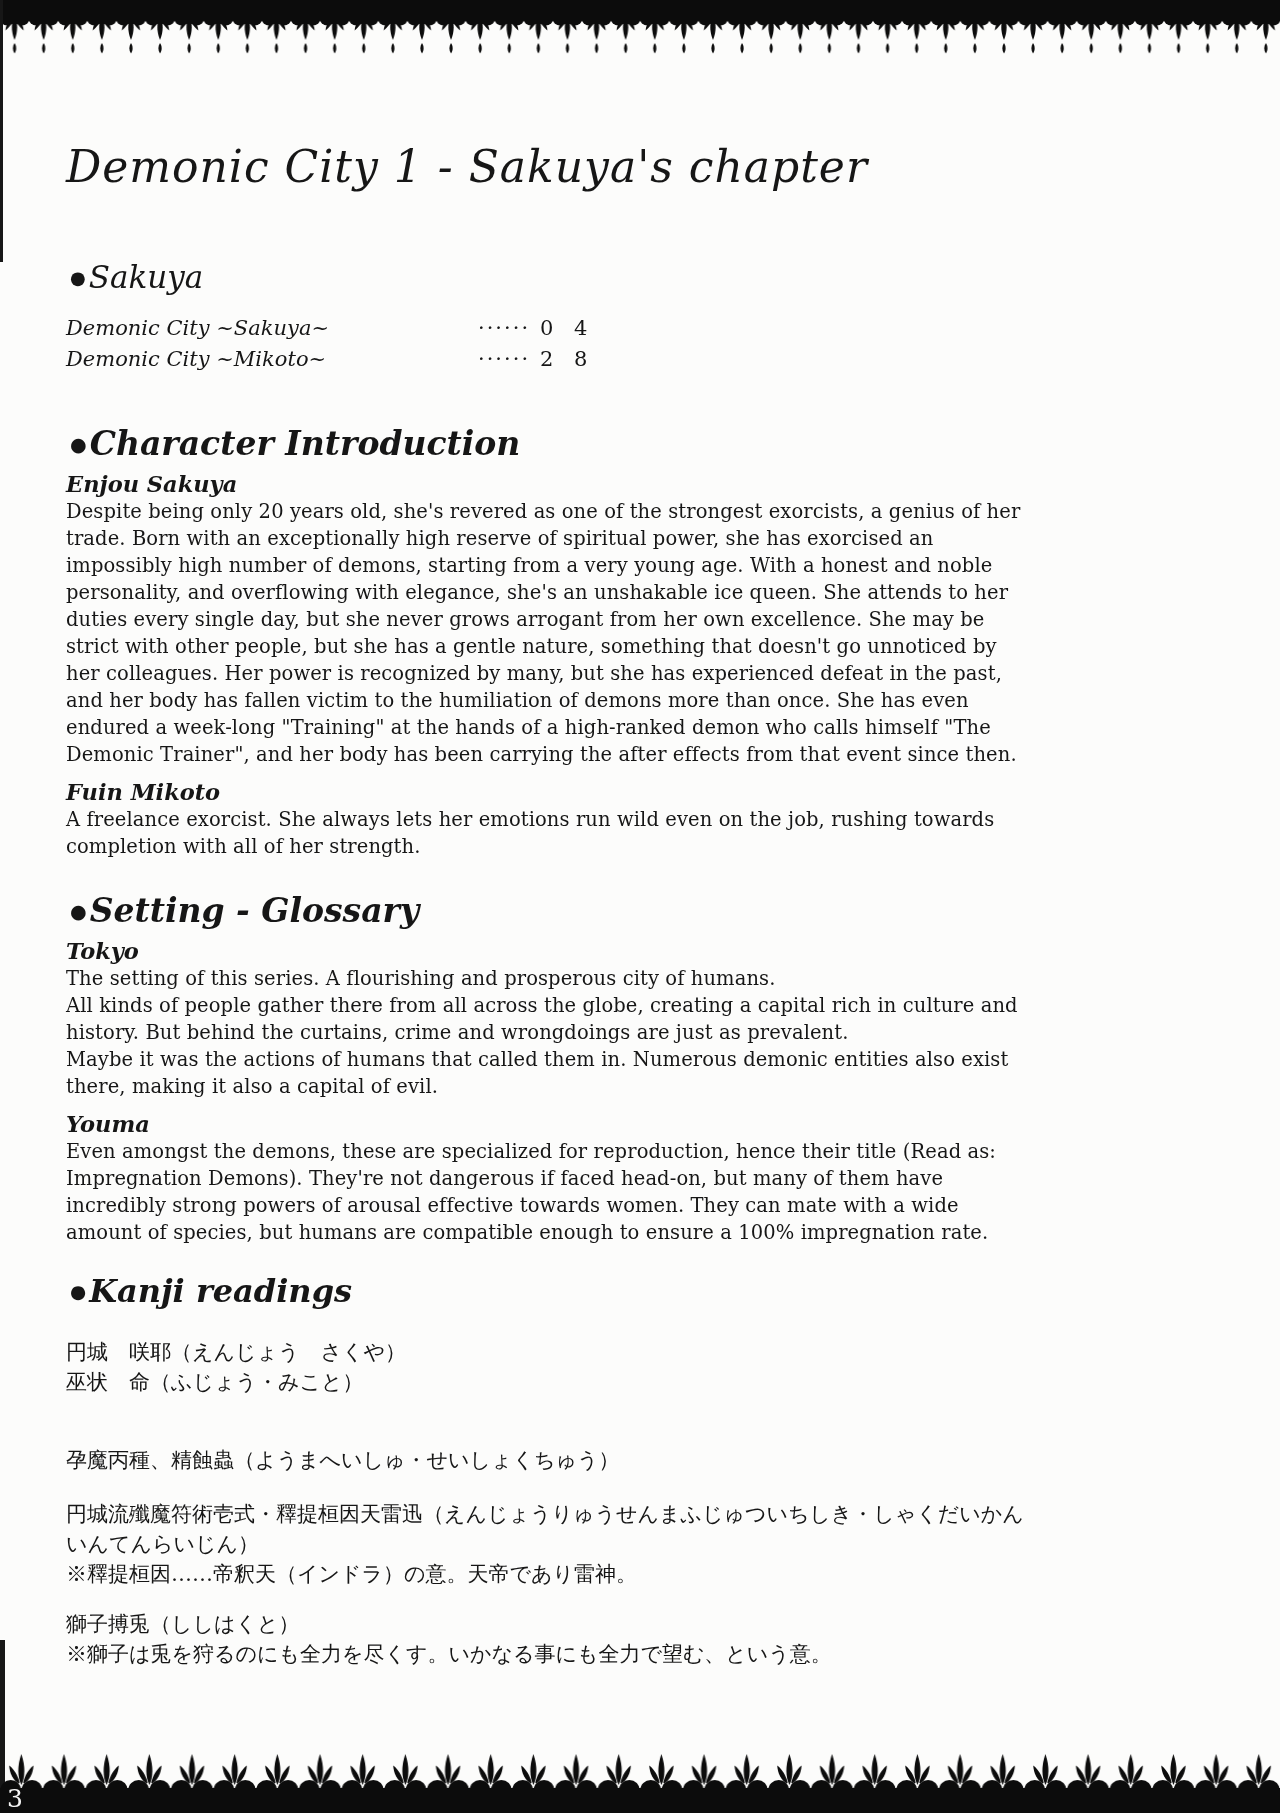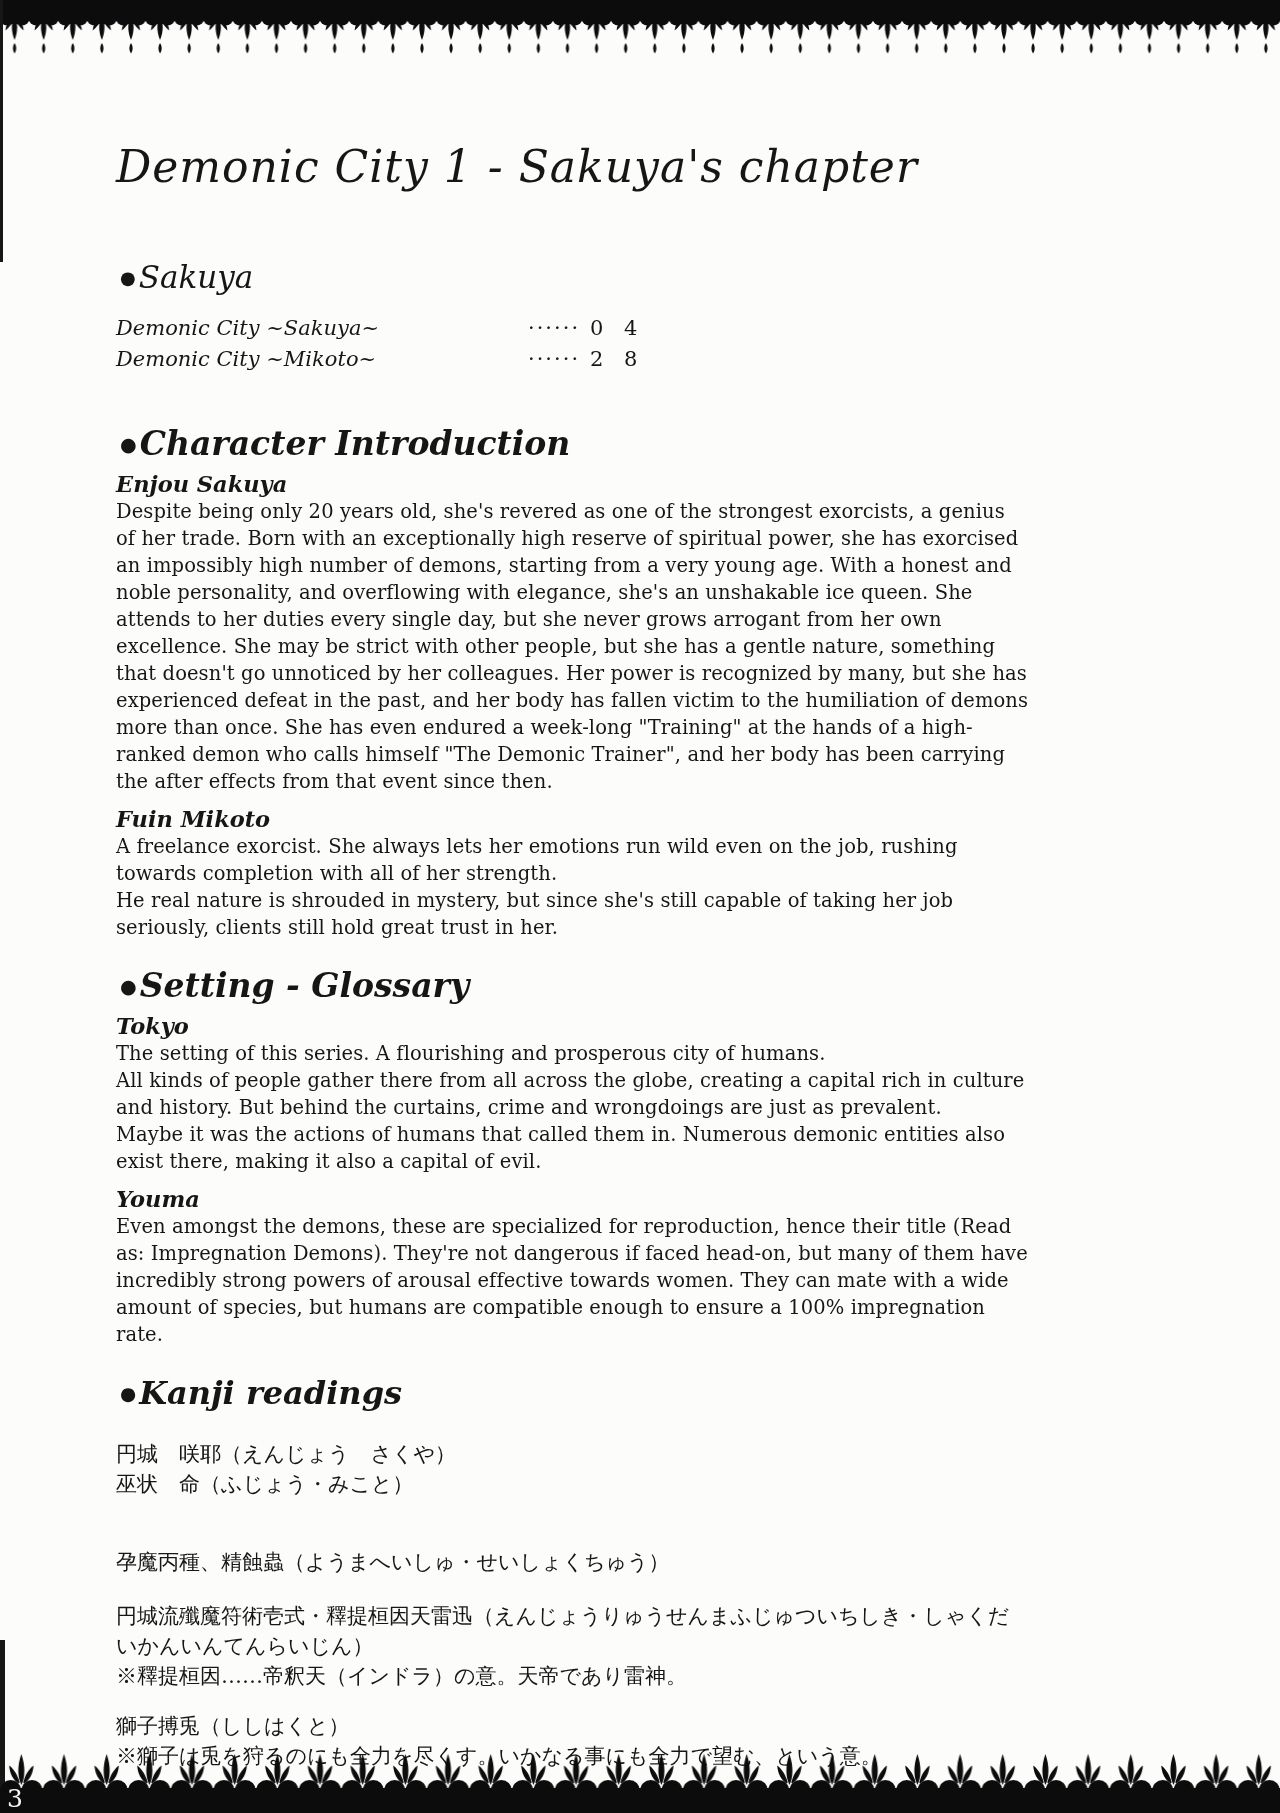--- a/index.html
+++ b/index.html
@@ -20,21 +20,21 @@
   .edge-top{left:0;top:0;width:3px;height:262px;}
   .edge-bottom{left:0;top:1640px;width:5px;height:173px;}
   .page-num{
     position:absolute;left:7px;bottom:1px;z-index:5;
     color:#f5f5f5;font-size:25px;line-height:26px;
     font-family:"DejaVu Serif", serif;
   }
   
   .content{
     position:absolute;top:0;left:0;right:0;
-    padding:0 250px 0 116px;
+    padding:0 250px 0 66px;
   }
   .title{
     margin:140px 0 0 0;
     font-size:44px;line-height:54px;
     font-weight:normal;font-style:italic;
     letter-spacing:1px;
   }
   .bullet{
     font-style:normal;
     font-size:0.58em;
@@ -53,21 +53,21 @@
   }
   .index-label{width:412px;}
   .index-leader{letter-spacing:2px;font-style:normal;}
   .index-page{margin-left:10px;letter-spacing:7px;font-style:normal;}
   .sec-heading{
     font-size:33px;line-height:42px;
     font-weight:bold;font-style:italic;
     margin:0 0 0 4px;
   }
   .h-ci{margin-top:48px;}
-  .h-sg{margin-top:24px;}
+  .h-sg{margin-top:30px;}
   .h-kj{margin-top:24px;font-size:32px;}
   .entry-name{
     font-size:22.5px;line-height:28px;
     font-weight:bold;font-style:italic;
     margin-top:4px;
   }
   .entry-name.gap{margin-top:10px;}
   .para{
     margin:0;
     font-size:19.5px;line-height:27px;
@@ -132,21 +132,20 @@
     <h2 class="sec-heading h-ci"><span class="bullet">●</span><span>Character Introduction</span></h2>
 
     <div>
       <div class="entry-name">Enjou Sakuya</div>
       <p class="para">Despite being only 20 years old, she's revered as one of the strongest exorcists, a genius of her trade. Born with an exceptionally high reserve of spiritual power, she has exorcised an impossibly high number of demons, starting from a very young age. With a honest and noble personality, and overflowing with elegance, she's an unshakable ice queen. She attends to her duties every single day, but she never grows arrogant from her own excellence. She may be strict with other people, but she has a gentle nature, something that doesn't go unnoticed by her colleagues. Her power is recognized by many, but she has experienced defeat in the past, and her body has fallen victim to the humiliation of demons more than once. She has even endured a week-long "Training" at the hands of a high-ranked demon who calls himself "The Demonic Trainer", and her body has been carrying the after effects from that event since then.</p>
     </div>
 
     <div>
       <div class="entry-name gap">Fuin Mikoto</div>
       <p class="para">A freelance exorcist. She always lets her emotions run wild even on the job, rushing towards completion with all of her strength.</p>
-      <p class="para">He real nature is shrouded in mystery, but since she's still capable of taking her job seriously, clients still hold great trust in her.</p>
     </div>
 
     <h2 class="sec-heading h-sg"><span class="bullet">●</span><span>Setting - Glossary</span></h2>
 
     <div>
       <div class="entry-name">Tokyo</div>
       <p class="para">The setting of this series. A flourishing and prosperous city of humans.</p>
       <p class="para">All kinds of people gather there from all across the globe, creating a capital rich in culture and history. But behind the curtains, crime and wrongdoings are just as prevalent.</p>
       <p class="para">Maybe it was the actions of humans that called them in. Numerous demonic entities also exist there, making it also a capital of evil.</p>
     </div>

